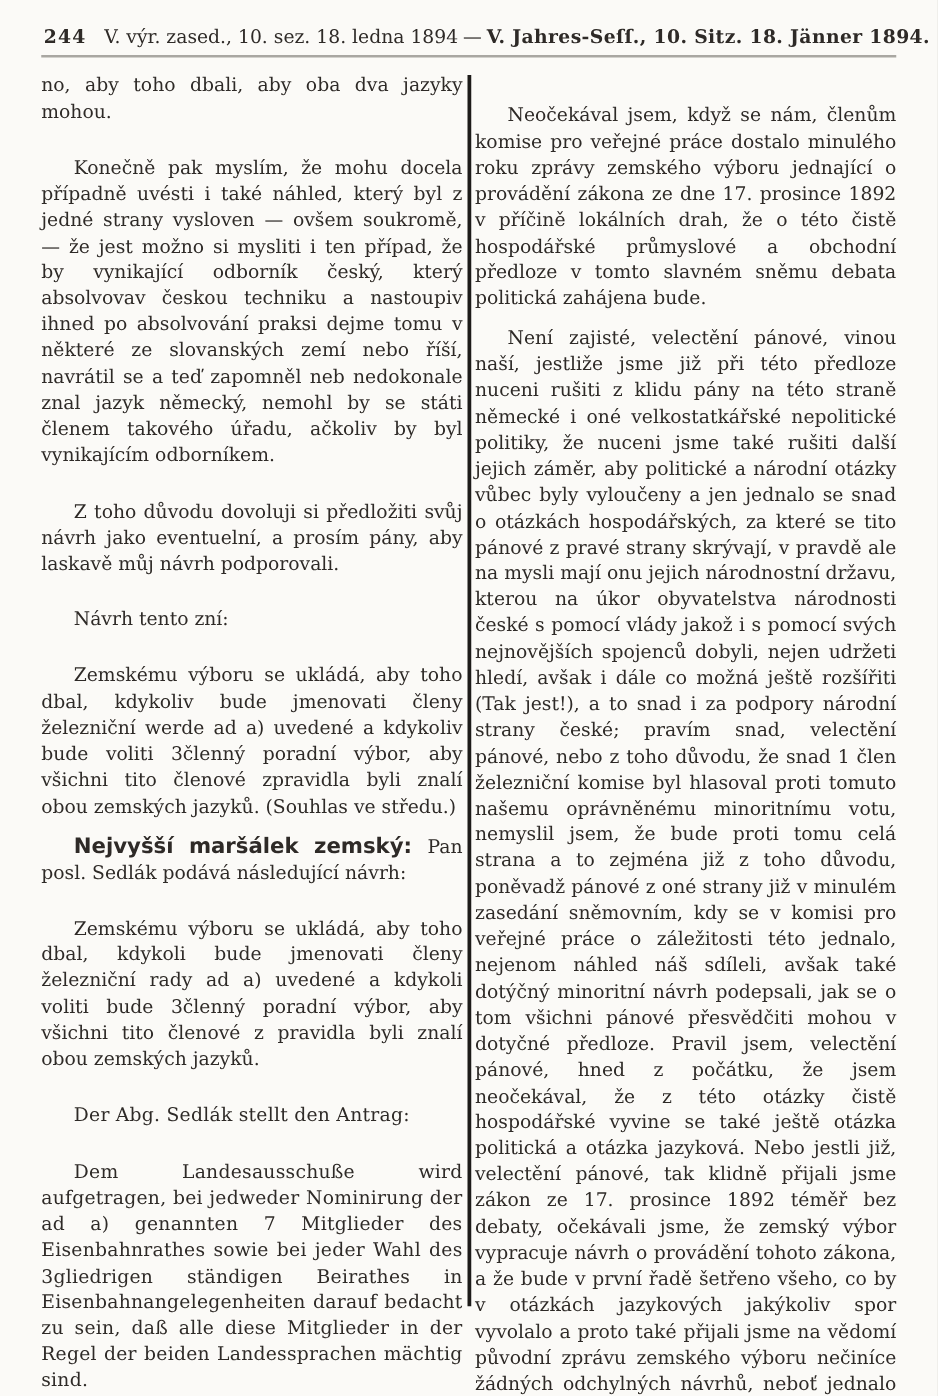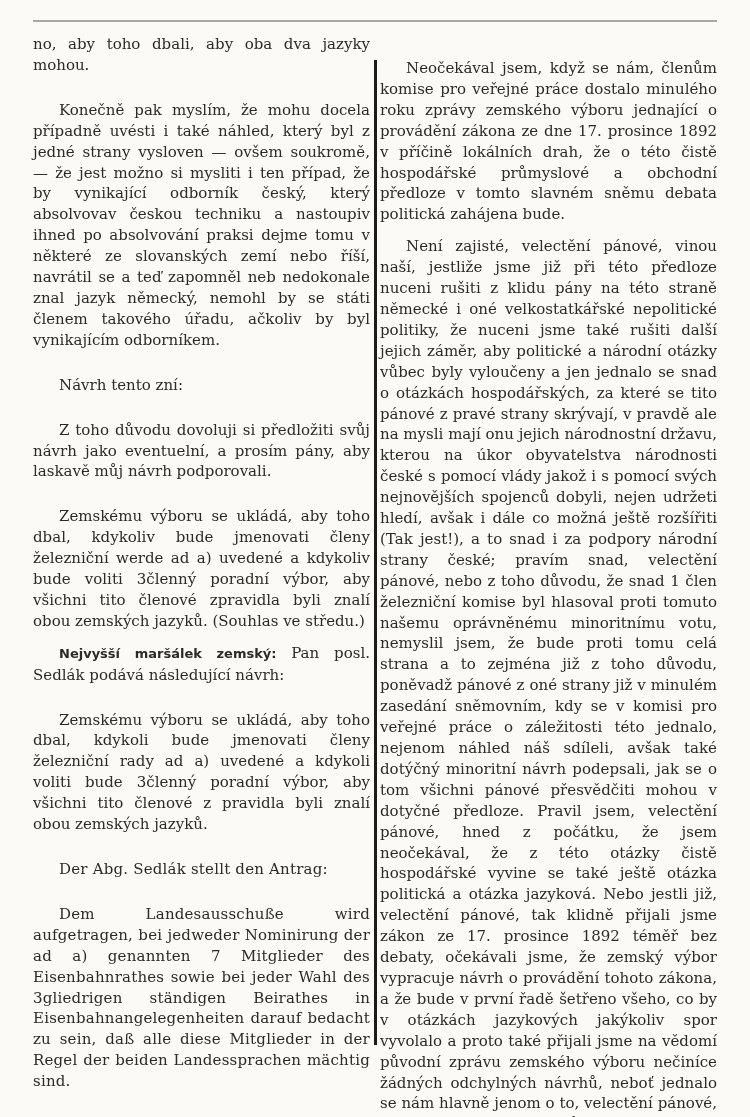--- a/index.html
+++ b/index.html
@@ -71,39 +71,47 @@
     height: 985px;
     background: #1d1b19;
   }
   .para { margin: 0; }
   .para.indent { text-indent: 26px; margin-top: 24px; }
   .para.gap { margin-top: 11px; }
   .b { font-weight: normal; }
   .sb {
     font-family: "DejaVu Sans", sans-serif;
     font-weight: bold;
-    font-size: 13px;
+    font-size: 17px;
   }
   .fr { letter-spacing: 0.2px; }
 </style>
 </head>
 <body>
 
 <div class="page">
   <div class="column-divider"></div>
   <div class="page-inner">
 
+    <div class="page-header">
+      <span class="header-left">
+        <span class="page-number">244</span>
+        <span class="header-czech">V. výr. zased., 10. sez. 18. ledna 1894</span>
+      </span>
+      <span class="header-dash">—</span>
+      <span class="header-german">V. Jahres-Seſſ., 10. Sitz. 18. Jänner 1894.</span>
+    </div>
     <div class="header-rule"></div>
 
     <div class="columns">
       <div class="column" id="col-left">
           <p class="para"><span>no, aby toho dbali, aby oba dva jazyky mohou.</span></p>
           <p class="para indent"><span>Konečně pak myslím, že mohu docela případně uvésti i také náhled, který byl z jedné strany vysloven — ovšem soukromě, — že jest možno si mysliti i ten případ, že by vynikající odborník český, který absolvovav českou techniku a nastoupiv ihned po absolvování praksi dejme tomu v některé ze slovanských zemí nebo říší, navrátil se a teď zapomněl neb nedokonale znal jazyk německý, nemohl by se státi členem takového úřadu, ačkoliv by byl vynikajícím odborníkem.</span></p>
+          <p class="para indent"><span>Z toho důvodu dovoluji si předložiti svůj návrh jako eventuelní, a prosím pány, aby laskavě můj návrh podporovali.</span></p>
           <p class="para indent"><span>Návrh tento zní:</span></p>
-          <p class="para indent"><span>Z toho důvodu dovoluji si předložiti svůj návrh jako eventuelní, a prosím pány, aby laskavě můj návrh podporovali.</span></p>
           <p class="para indent"><span>Zemskému výboru se ukládá, aby toho dbal, kdykoliv bude jmenovati členy železniční werde ad a) uvedené a kdykoliv bude voliti 3členný poradní výbor, aby všichni tito členové zpravidla byli znalí obou zemských jazyků. (Souhlas ve středu.)</span></p>
           <p class="para indent gap"><span class="sb">Nejvyšší maršálek zemský: </span><span>Pan posl. Sedlák podává následující návrh:</span></p>
           <p class="para indent"><span>Zemskému výboru se ukládá, aby toho dbal, kdykoli bude jmenovati členy železniční rady ad a) uvedené a kdykoli voliti bude 3členný poradní výbor, aby všichni tito členové z pravidla byli znalí obou zemských jazyků.</span></p>
           <p class="para indent"><span class="fr">Der Abg. Sedlák stellt den Antrag:</span></p>
           <p class="para indent"><span class="fr">Dem Landesausschuße wird aufgetragen, bei jedweder Nominirung der ad a) genannten 7 Mitglieder des Eisenbahnrathes sowie bei jeder Wahl des 3gliedrigen ständigen Beirathes in Eisenbahnangelegenheiten darauf bedacht zu sein, daß alle diese Mitglieder in der Regel der beiden Landessprachen mächtig sind.</span></p>
           <p class="para indent"><span class="b">Činím dotaz na podporu.</span></p>
           <p class="para indent"><span class="b">Žádám pány, kteří tento návrh podporují, by vyzdvihli ruku.</span></p>
           <p class="para indent"><span class="b">Návrh jest dostačně </span></p>
         </div>
       <div class="column" id="col-right">

